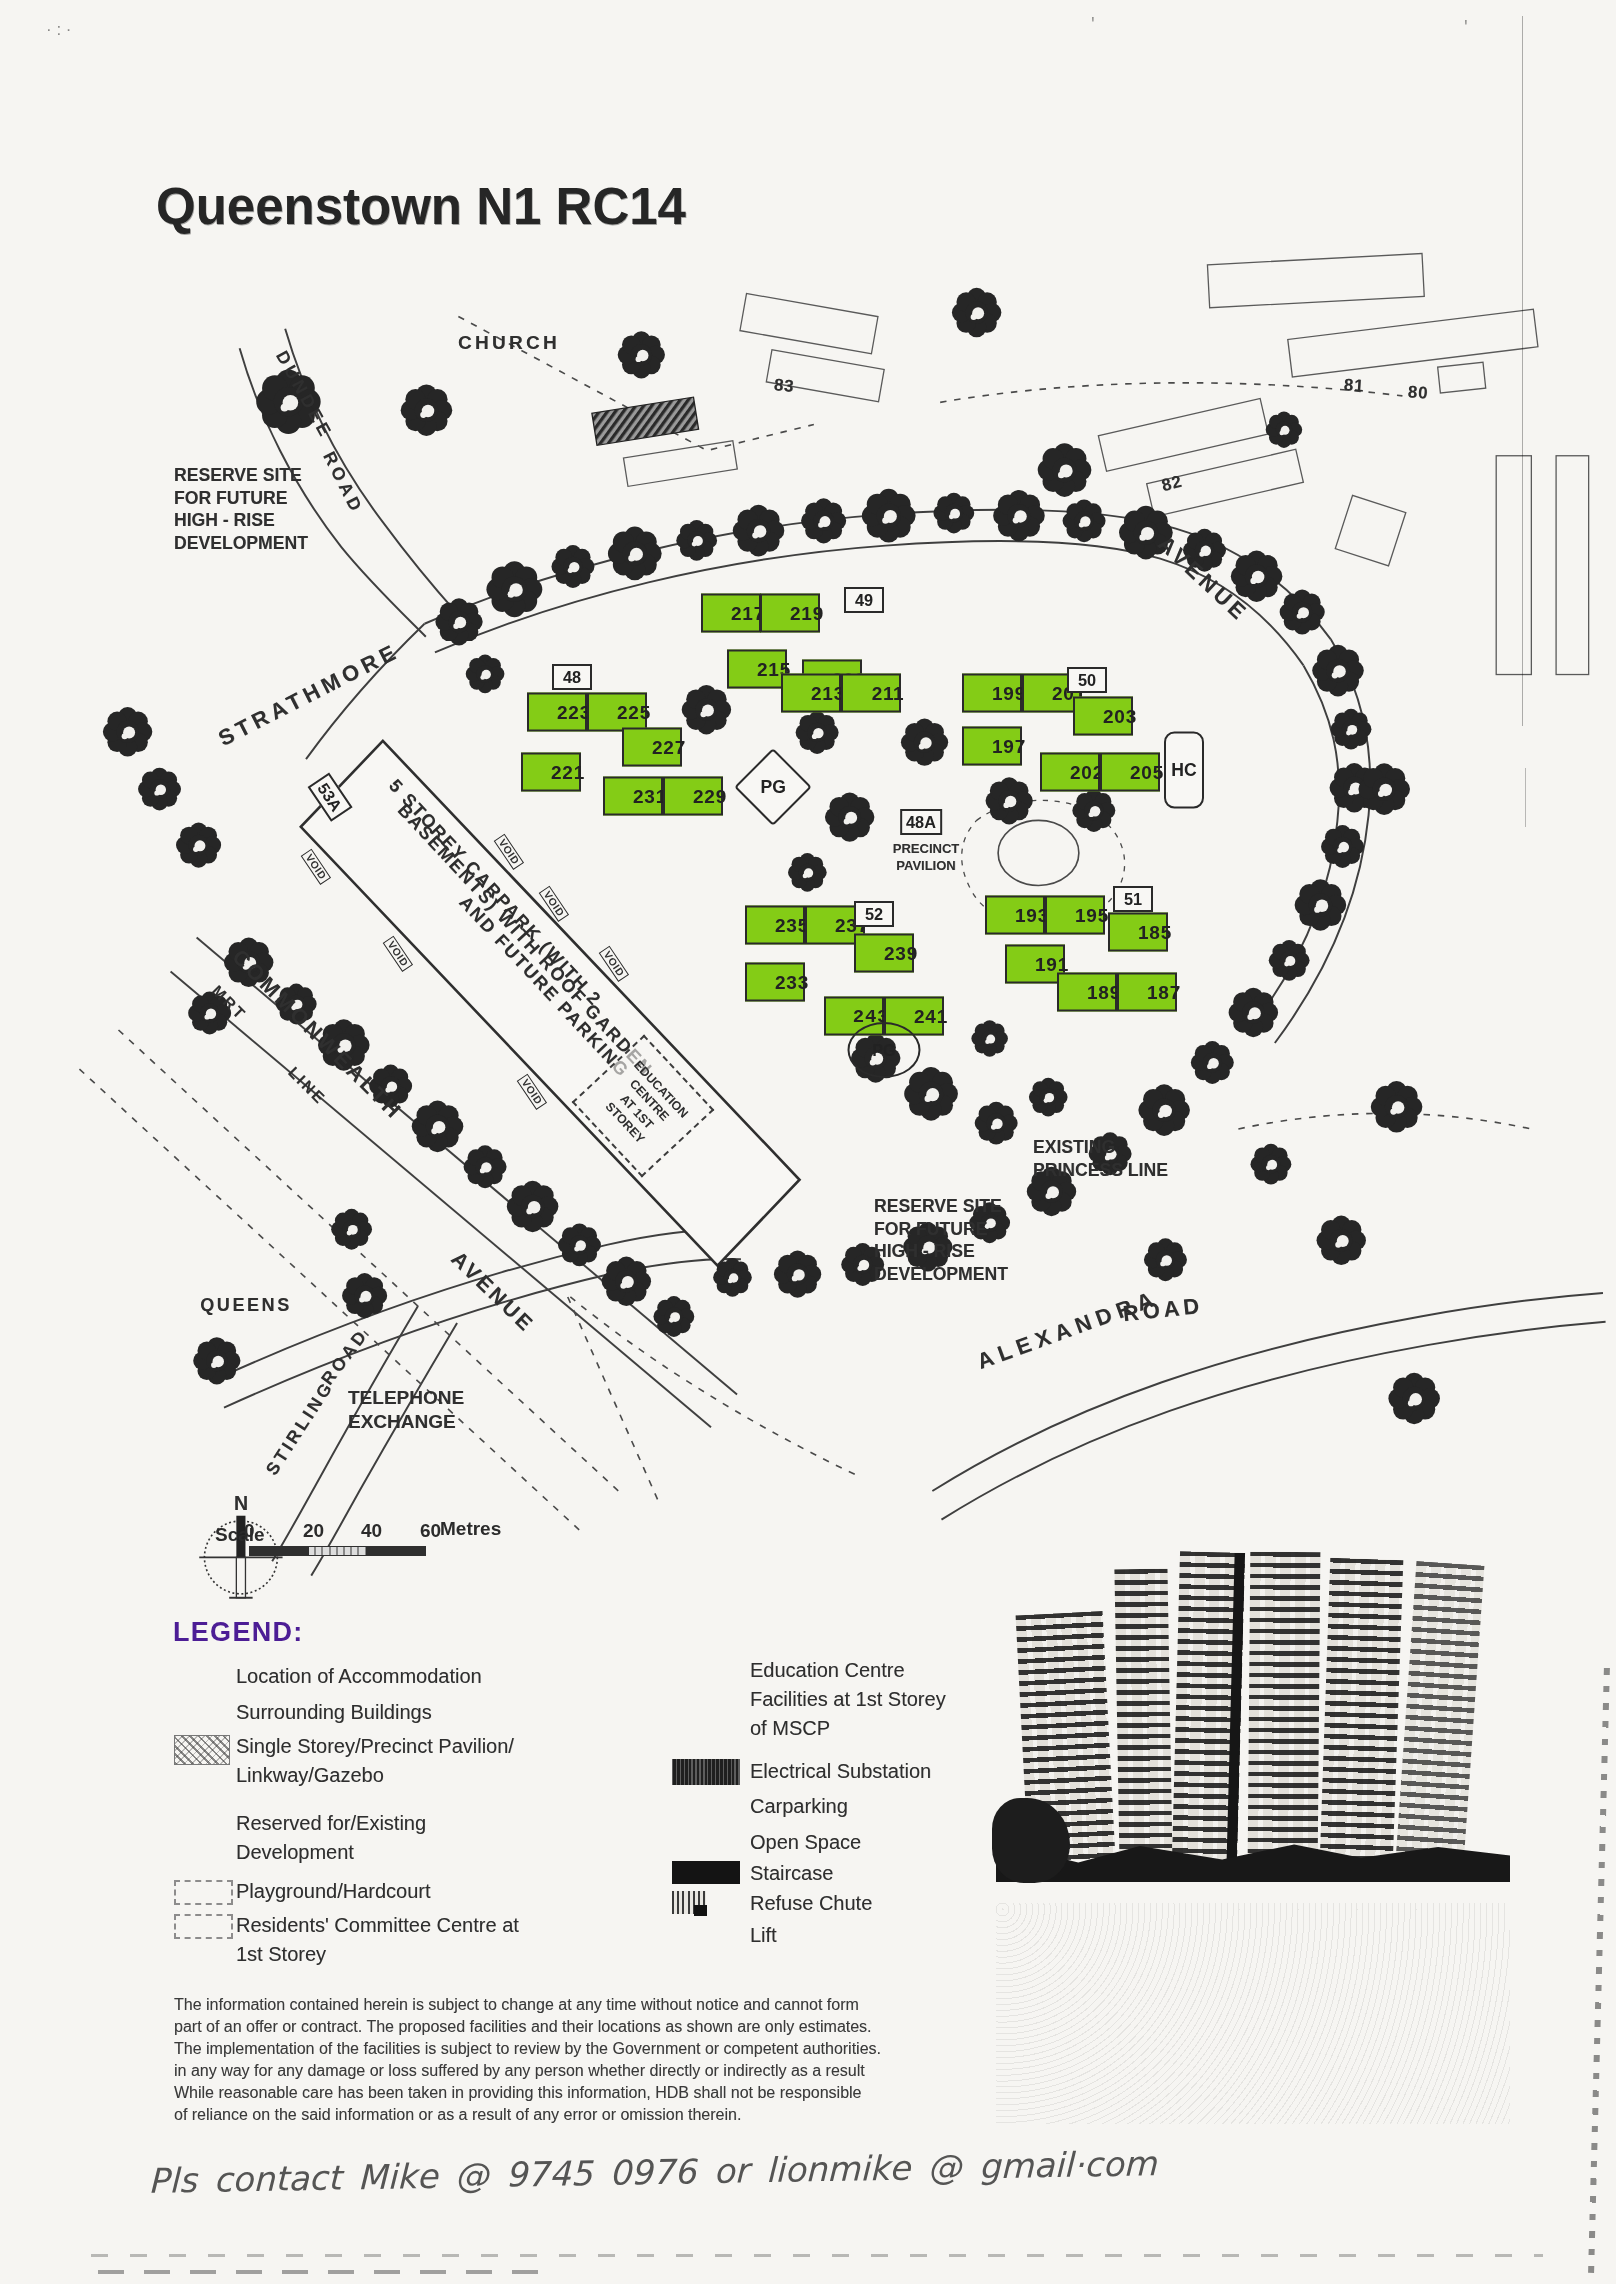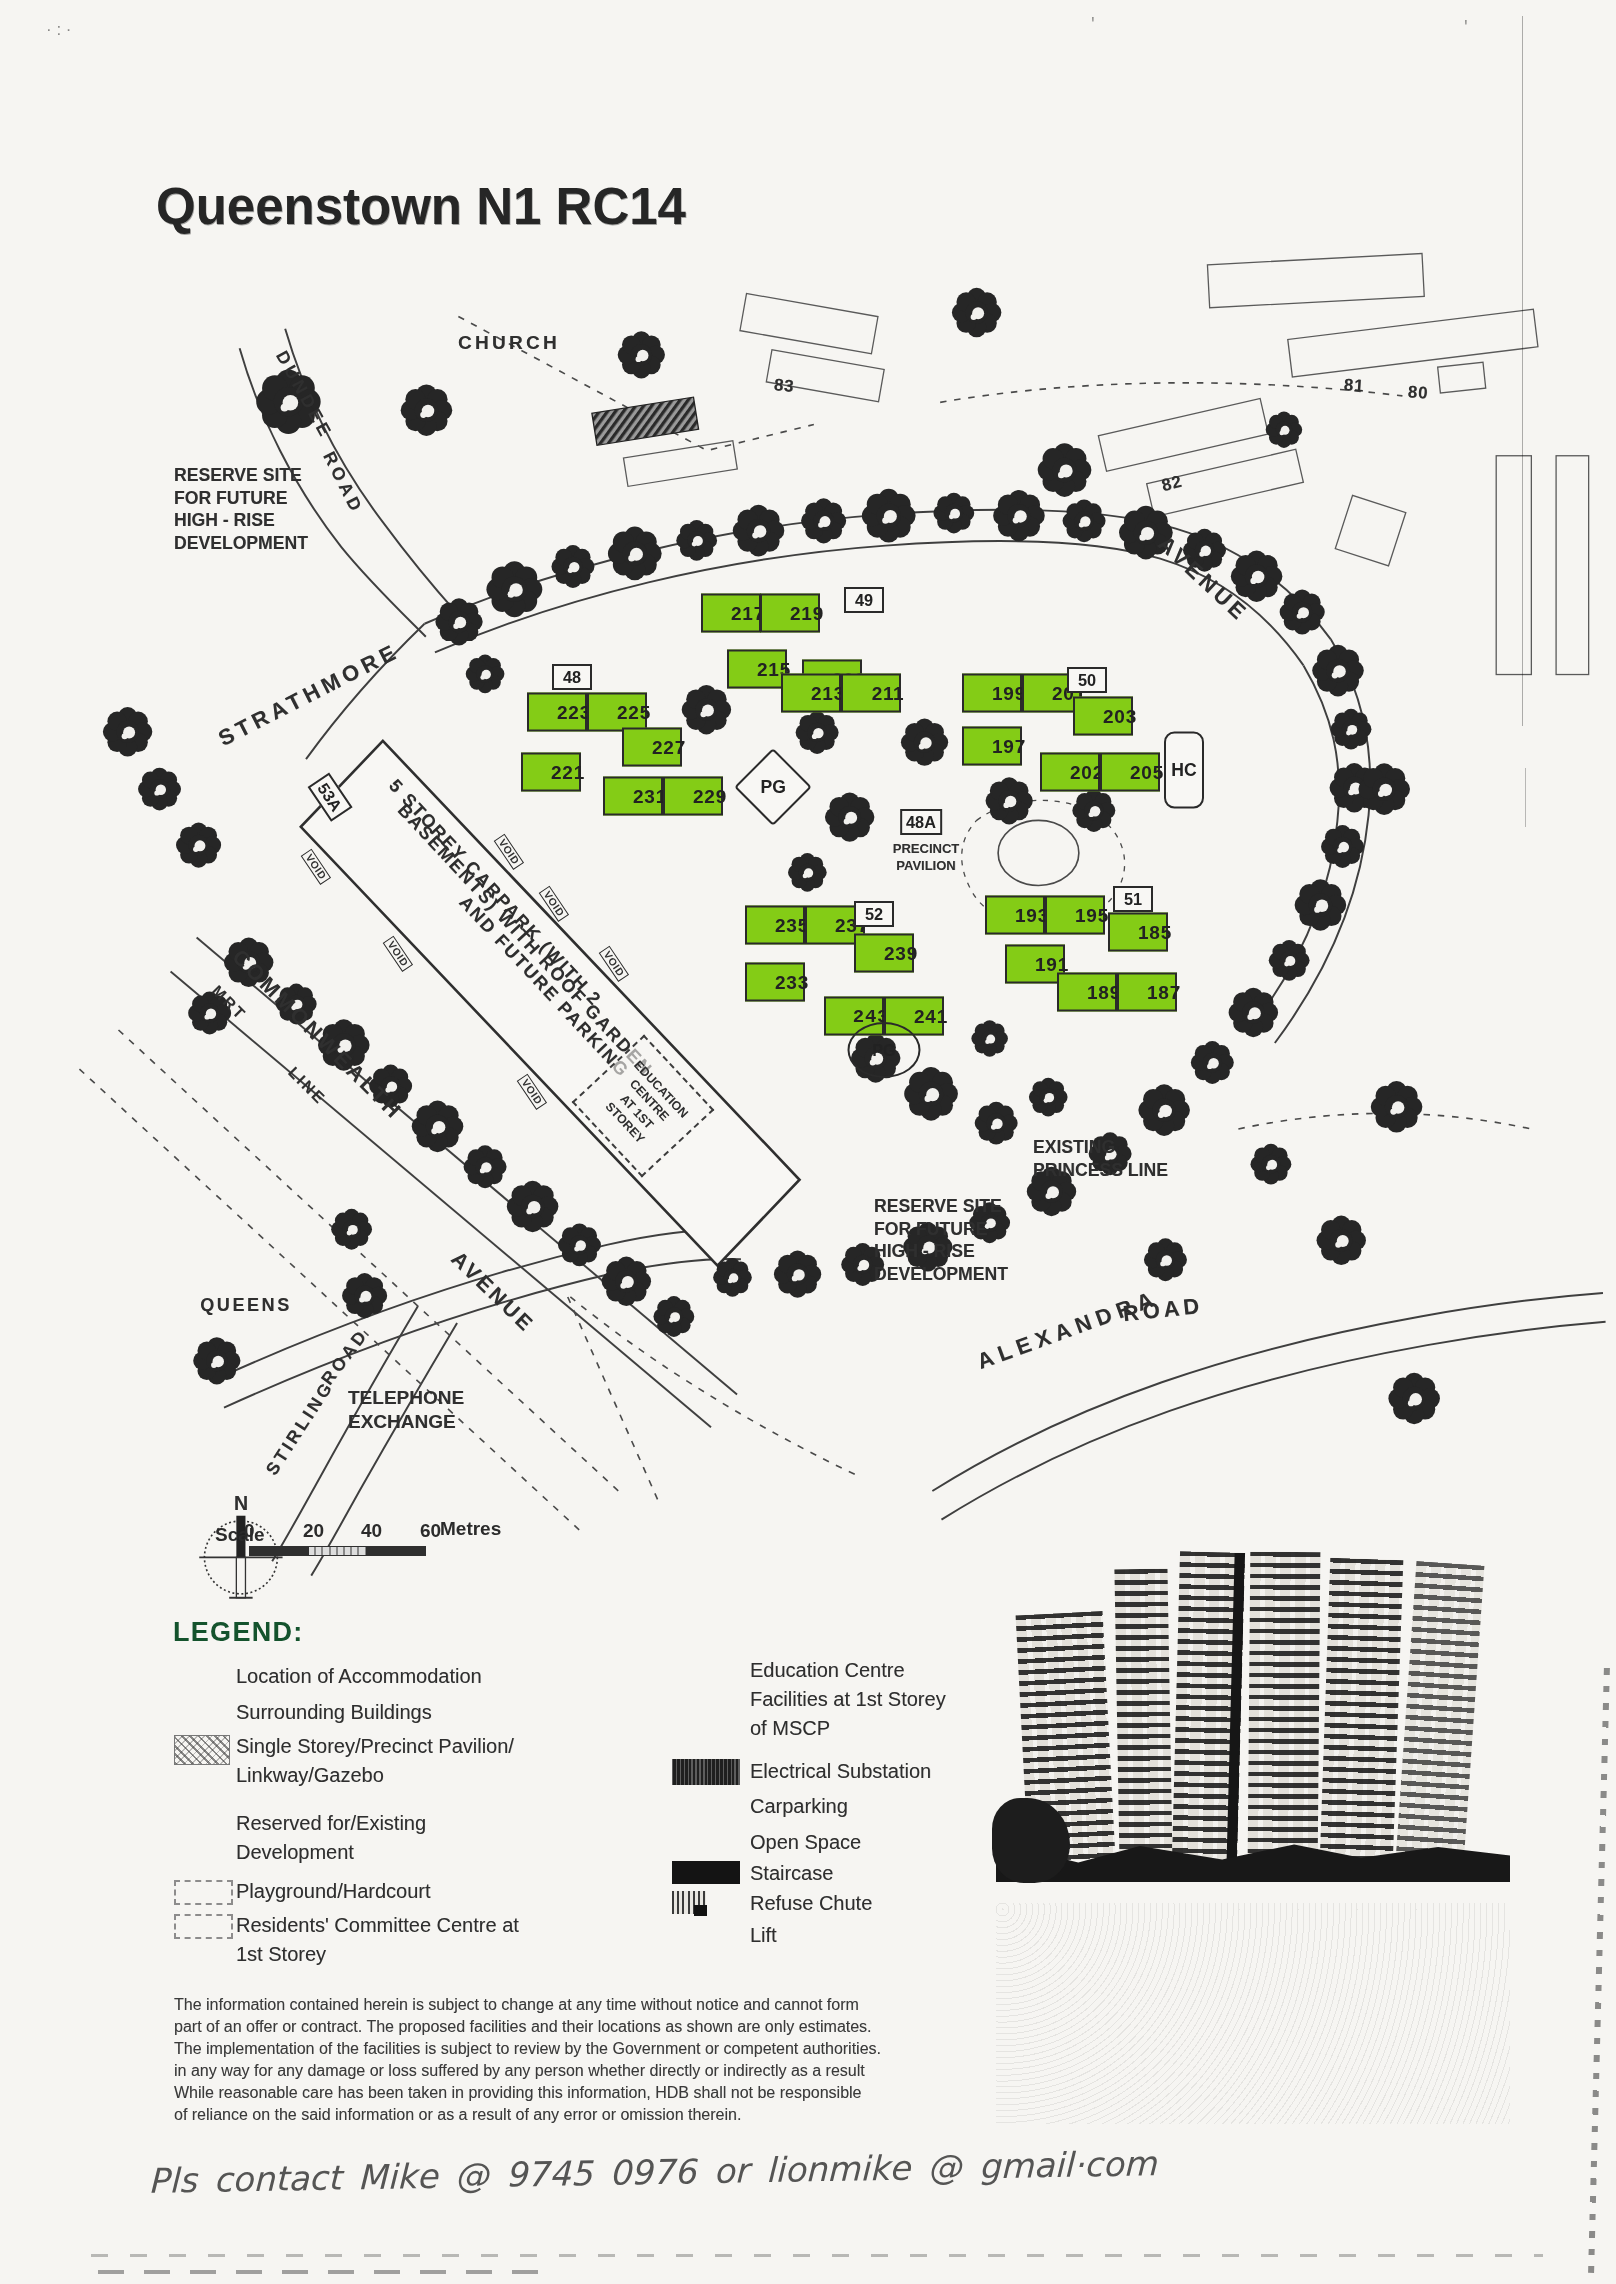--- a/index.html
+++ b/index.html
@@ -38,21 +38,21 @@
   .mscp{position:absolute;left:643px;top:1106px;width:103px;height:99px;box-sizing:border-box;
         border:2px dashed #3c3c3c;background:rgba(246,245,242,.6);
         transform:translate(-50%,-50%) rotate(47deg);display:flex;flex-direction:column;
         align-items:center;justify-content:center;font-size:12.4px;font-weight:bold;line-height:1.3;
         color:#2e2e2e;text-align:center;}
   
   .sb-label{position:absolute;font-size:19px;font-weight:600;}
   .sb-seg{position:absolute;height:9.8px;box-sizing:border-box;}
   
   .lg-head{position:absolute;left:173px;top:1617px;font-size:27px;font-weight:bold;
-           letter-spacing:1.3px;color:#14532d;}
+           letter-spacing:1.3px;color:#4c1d95;}
   .lg-text{position:absolute;font-size:20px;line-height:29px;color:#2e2e2e;
            text-shadow:0.3px 0.3px 0 rgba(60,60,60,.3);}
   .sw{position:absolute;box-sizing:border-box;}
   .sw.speckle{width:56px;height:30px;border:1.3px solid #777;
       background:repeating-linear-gradient(45deg,rgba(45,45,45,.55) 0 2px,transparent 2px 5.9px),
                  repeating-linear-gradient(-45deg,rgba(45,45,45,.3) 0 1.3px,transparent 1.3px 5.2px);}
   .sw.dashed{width:59px;height:25px;border:2px dashed #6a6a6a;opacity:.75;}
   .sw.darkhatch{width:68px;height:26px;background:#1f1f1f;
       background-image:repeating-linear-gradient(90deg,rgba(255,255,255,.28) 0 1.3px,transparent 1.3px 3.9px);}
   .sw.solid{width:68px;height:23.4px;background:#141414;}

